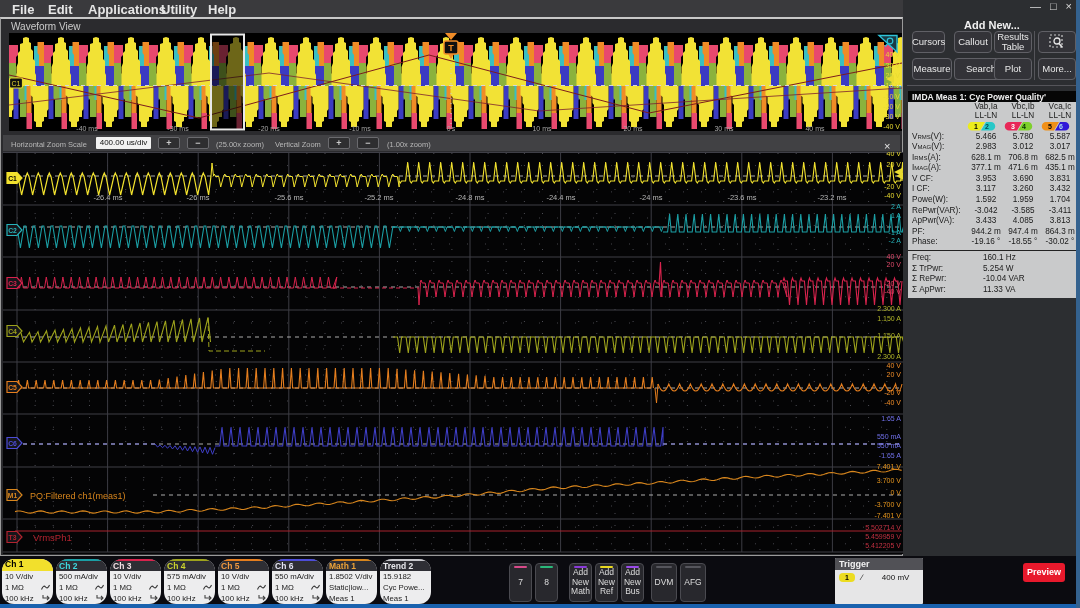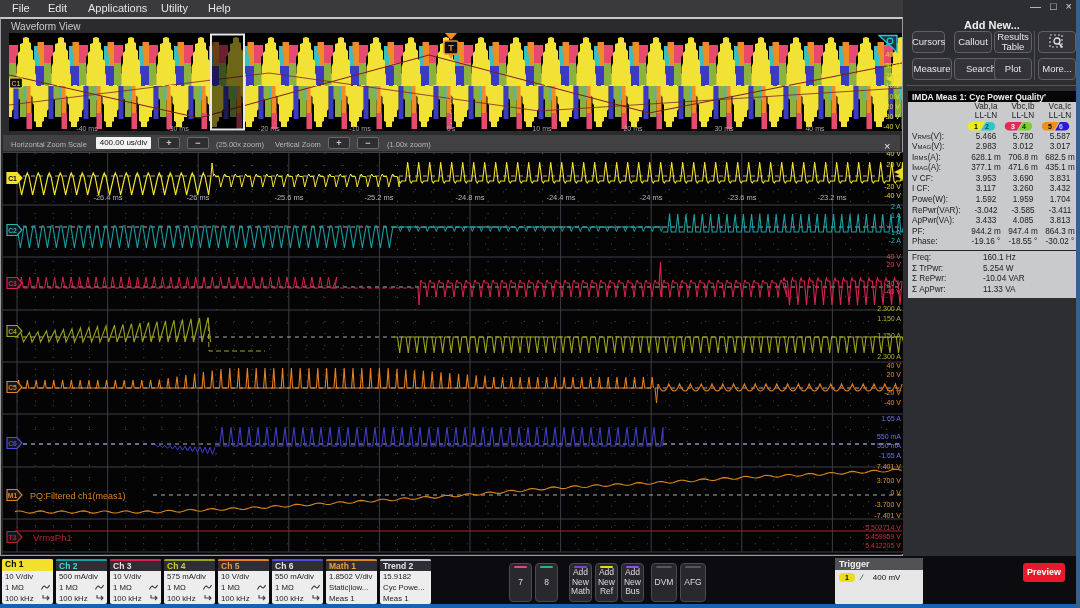--- a/index.html
+++ b/index.html
@@ -1,18 +1,18 @@
 <!DOCTYPE html>
 <html><head><meta charset="utf-8"><style>
 * { margin:0; padding:0; box-sizing:border-box; }
 html,body { width:1080px; height:608px; overflow:hidden; background:#1a1a1c;
   font-family:"Liberation Sans", sans-serif; }
 #root { position:absolute; inset:0; width:1080px; height:608px; }
 #menubar { position:absolute; left:0; top:0; width:1080px; height:17px;
-  background:#3a3a3d; color:#e6e6e6; font-size:11px; font-weight:normal; }
+  background:#3a3a3d; color:#e6e6e6; font-size:13px; font-weight:bold; }
 #menubar span { position:absolute; top:2px; }
 #winctl { position:absolute; right:8px; top:0px; color:#dddddd; font-size:11px;
   letter-spacing:0; }
 #wfwin { position:absolute; left:0; top:17px; width:903px; height:539px;
   background:#2b2b2e; border:1px solid #9a9a9a; border-top:2px solid #c8c8c8; }
 #wftab { position:absolute; left:10px; top:2px; color:#cccccc; font-size:10px; }
 #zoombar { position:absolute; left:2px; top:116px; width:897px; height:16px;
   background:#414144; color:#b8b8b8; font-size:7.5px; }
 #zoombar span { position:absolute; top:5px; }
 .zbtn { position:absolute; top:2px; width:22px; height:12px; background:#2e2e30;
@@ -34,21 +34,21 @@
 #rthead { background:#060606; color:#f0f0f0; font-size:8.5px; padding:1.5px 0 1.5px 4px;
   font-weight:bold; height:11px; line-height:9px;}
 .trow { position:relative; height:10.6px; font-size:8.2px; color:#1a1a1a; }
 .tl { position:absolute; left:4px; top:0; }
 .tc { position:absolute; top:0; width:40px;text-align:center; }
 .tc1 { left:58px; } .tc2 { left:95px; } .tc3 { left:132px; }
 .sv { position:absolute; left:75px; top:0; }
 #botbar { position:absolute; left:0; top:556px; width:1080px; height:52px; background:#0b0b10; }
 #botbar::after { content:""; position:absolute; left:0; top:48px; width:1080px; height:4px;
   background:#1a62ae; }
-.chbadge { position:absolute; top:3px; width:51px; height:45px; border-radius:2px;
+.chbadge { position:absolute; top:3px; width:51px; height:45px; border-radius:12px;
   overflow:hidden; background:#ededee; }
 .bhead { height:12px; font-size:8.5px; font-weight:bold; padding:0px 3px; line-height:11px; }
 .bbody { color:#222; font-size:7.8px; line-height:11px; padding:0px 3px; }
 .sine { float:right; } .bw { float:right; }
 .smb { position:absolute; background:#28282d; border:1px solid #4a4a50; border-radius:4px;
   color:#dddddd; display:flex; align-items:center; justify-content:center; text-align:center;
   line-height:9.5px; }
 .bpanel { position:absolute; top:2px; height:46px; background:#e6e6e7; border-radius:1px;
   overflow:hidden; }
 .bphead { background:#515156; color:#f2f2f2; font-size:9px; font-weight:bold;
@@ -601,18 +601,18 @@
       </div>
 <div class="smb" style="left:680px;width:26px;top:7px;height:39px;font-size:8.5px">
         <div style="position:absolute;left:4px;right:4px;top:2px;height:2px;background:#55555c;border-radius:1px"></div>
         <span>AFG</span>
       </div>
     <div class="bpanel" style="left:835px;width:88px">
       <div class="bphead">Trigger</div>
       <div class="bpbody" style="padding-top:2px">
         <span style="display:inline-block;width:16px;height:9px;background:#ecdc20;border-radius:4px;color:#000;font-size:7px;text-align:center;line-height:9px;font-weight:bold">1</span>
         <span style="margin-left:4px">∕</span>
-        <span style="margin-left:8px">400 mV</span>
+        <span style="margin-left:17px">400 mV</span>
       </div>
     </div>
     <div id="preview">Preview</div>
   </div>
 </div>
 
 </body></html>

